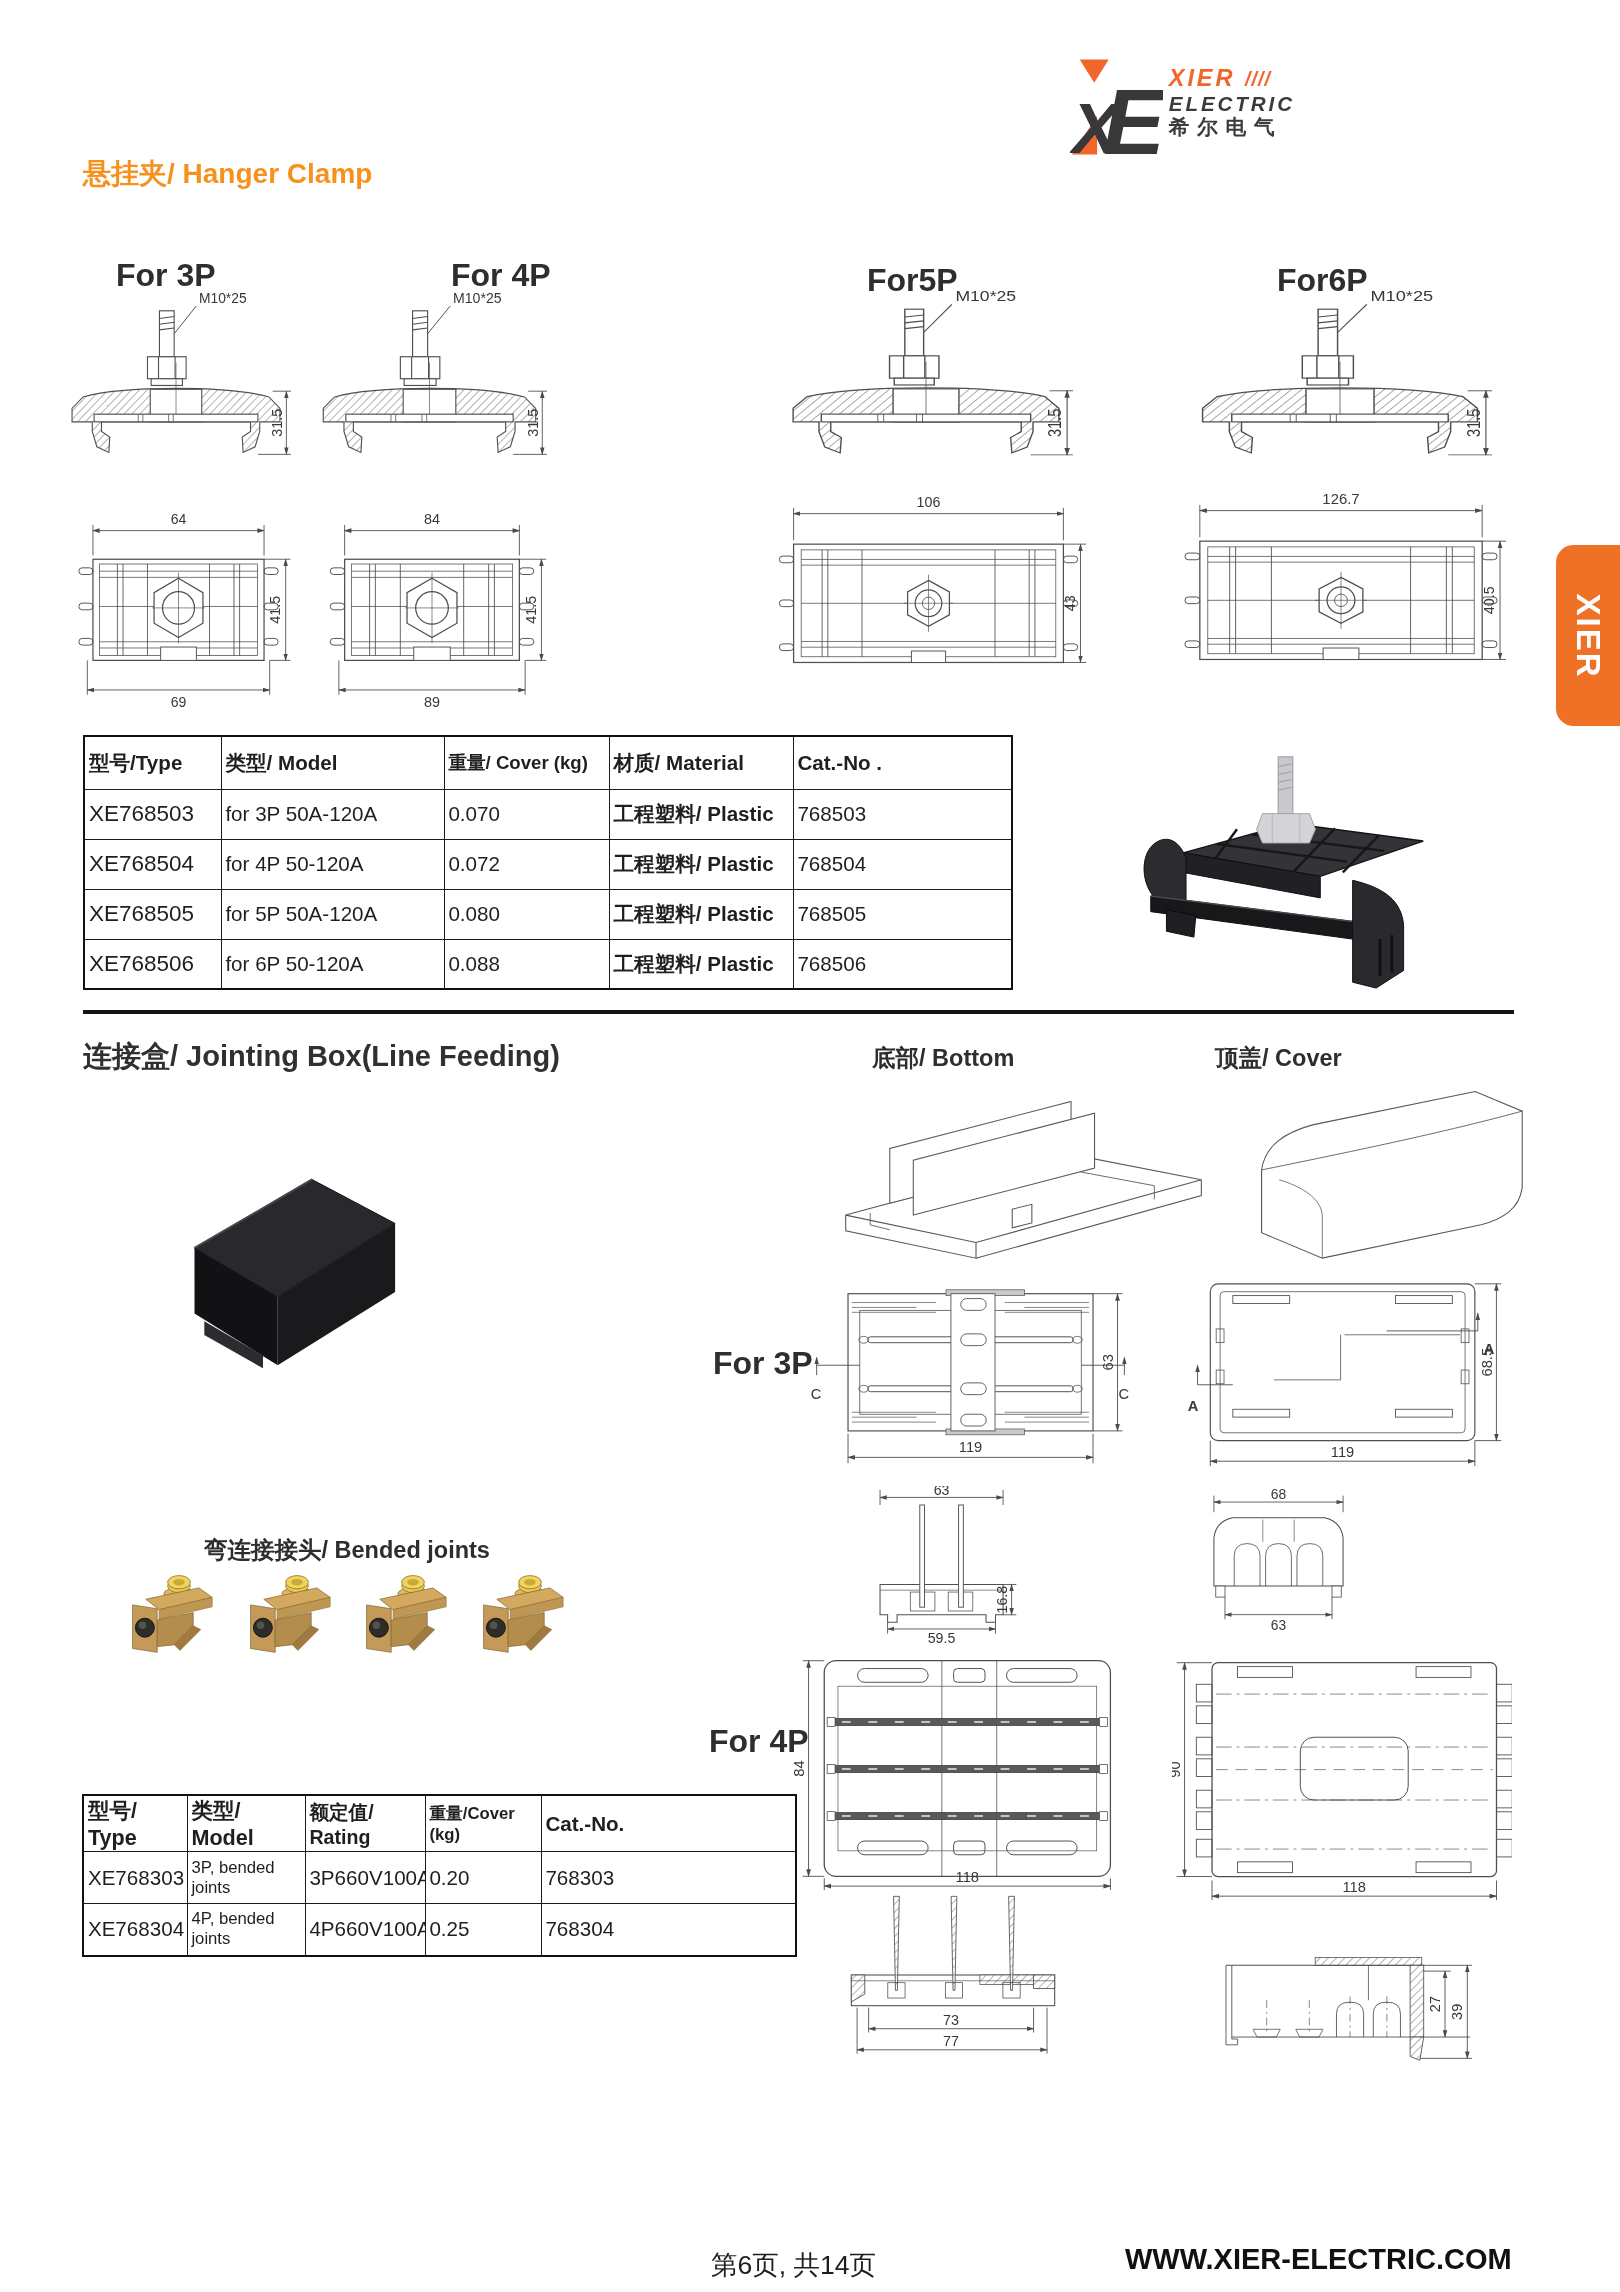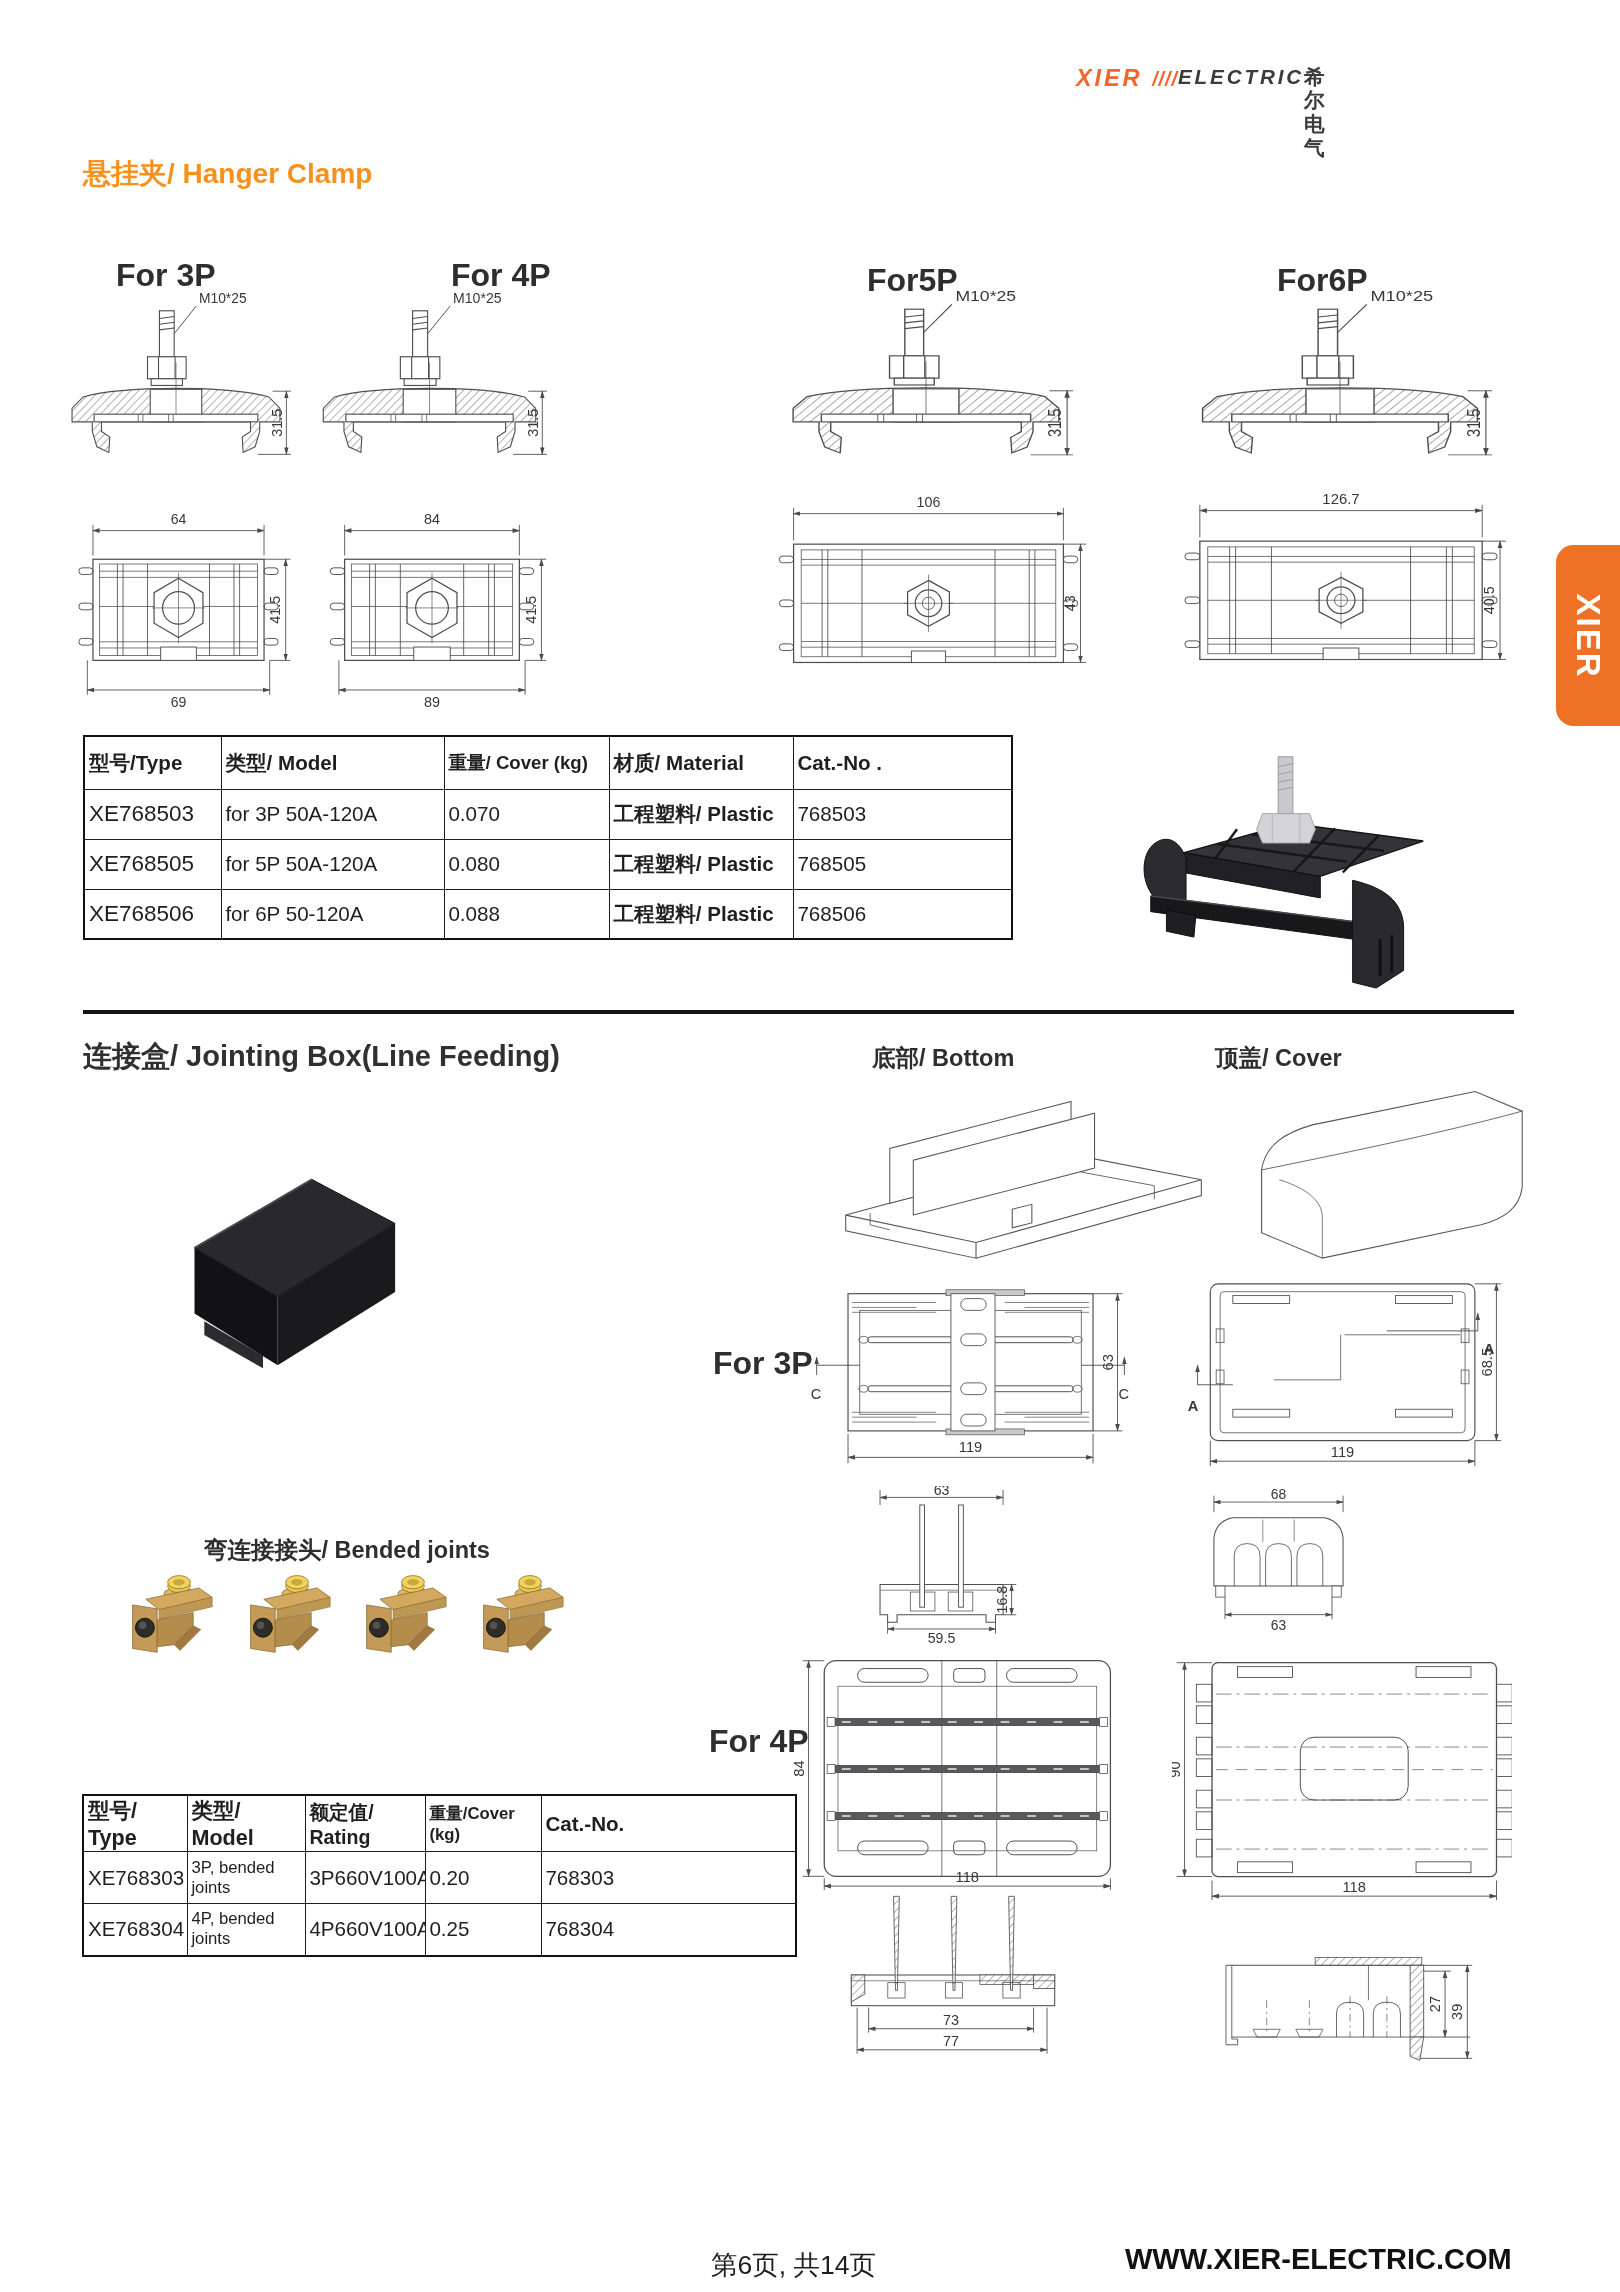--- a/index.html
+++ b/index.html
@@ -15,21 +15,21 @@
 .spec{border:2.5px solid #111}
 .spec th{font-weight:700;font-size:20.6px}
 .spec td{font-size:20.6px}
 .t1 td.c0{font-size:22.5px}
 .t1 td.c3{font-weight:600}
 .title-orange{color:#F6911E;font-weight:700;font-size:28px}
 .title-dark{color:#303032;font-weight:700;font-size:29px}
 .xier-tab{background:#EF7125;border-radius:17.6px 0 0 17.6px;display:flex;align-items:center;justify-content:center}
 .xier-tab span{transform:rotate(90deg);color:#fff;font-weight:700;font-size:33px;letter-spacing:2px}
 .logo{display:flex;align-items:flex-start;gap:5.9px}
-.logo-text{display:flex;flex-direction:row;line-height:1.15;padding-top:7.8px}
+.logo-text{display:flex;flex-direction:column;line-height:1.15;padding-top:7.8px}
 .logo-row1{color:#F1662A;font-weight:700;font-style:italic;font-size:23.5px;letter-spacing:2.9px}
 .logo-row1 .sl{margin-left:9.8px;font-size:19.6px;letter-spacing:1px}
 .logo-row2{color:#3B3B3D;font-weight:700;font-style:italic;font-size:20.6px;letter-spacing:2.9px}
 .logo-row3{color:#3B3B3D;font-weight:700;font-size:20.6px;letter-spacing:7.8px}
 .footer-page{font-size:26.5px;color:#1d1d1f}
 .footer-url{font-size:29px;font-weight:700;color:#111}
 .divider{background:#151515}
 </style>
 </head>
 <body>
@@ -402,20 +402,27 @@
       <th style="font-size:18.6px">重量/ Cover (kg)</th>
       <th>材质/ Material</th>
       <th>Cat.-No .</th>
     </tr>
     <tr style="height:50px">
       <td class="c0">XE768503</td>
       <td>for 3P 50A-120A</td>
       <td>0.070</td>
       <td class="c3">工程塑料/ Plastic</td>
       <td>768503</td>
+    </tr>
+    <tr style="height:50px">
+      <td class="c0">XE768504</td>
+      <td>for 4P 50-120A</td>
+      <td>0.072</td>
+      <td class="c3">工程塑料/ Plastic</td>
+      <td>768504</td>
     </tr>
     <tr style="height:50px">
       <td class="c0">XE768505</td>
       <td>for 5P 50A-120A</td>
       <td>0.080</td>
       <td class="c3">工程塑料/ Plastic</td>
       <td>768505</td>
     </tr>
     <tr style="height:50px">
       <td class="c0">XE768506</td>

